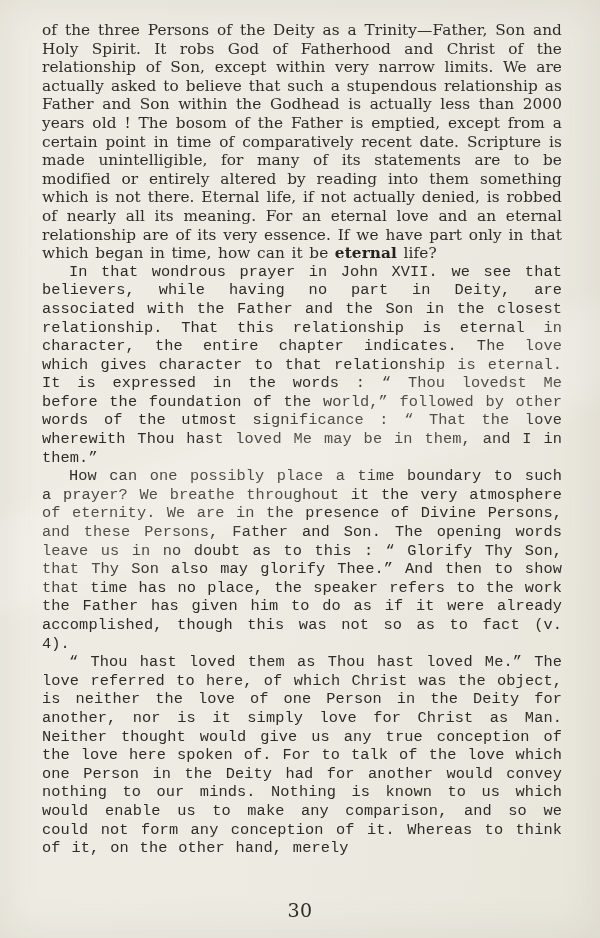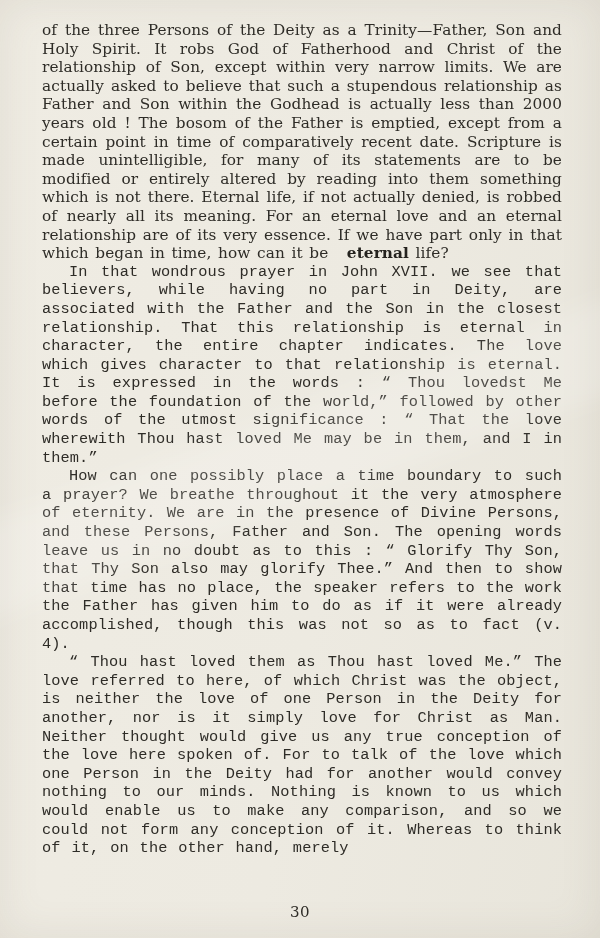--- a/index.html
+++ b/index.html
@@ -34,29 +34,28 @@
     margin: 0;
     padding: 0;
   }
   .text-block p.indent {
     text-indent: 27px;
     font-family: Liberation Mono, monospace;
   }
   .text-block strong {
     font-weight: bold;
     color: #24221e;
-    margin-left: 12px;
   }
   .page-number {
     position: absolute;
     bottom: 17px;
     left: 0;
     right: 0;
     text-align: center;
-    font-size: 15px;
+    font-size: 19px;
     letter-spacing: 0.5px;
     color: #2e2c27;
   }
   .watermark-band {
     position: absolute;
     top: 44%;
     left: -12%;
     width: 124%;
     height: 90px;
     transform: rotate(-20deg);

